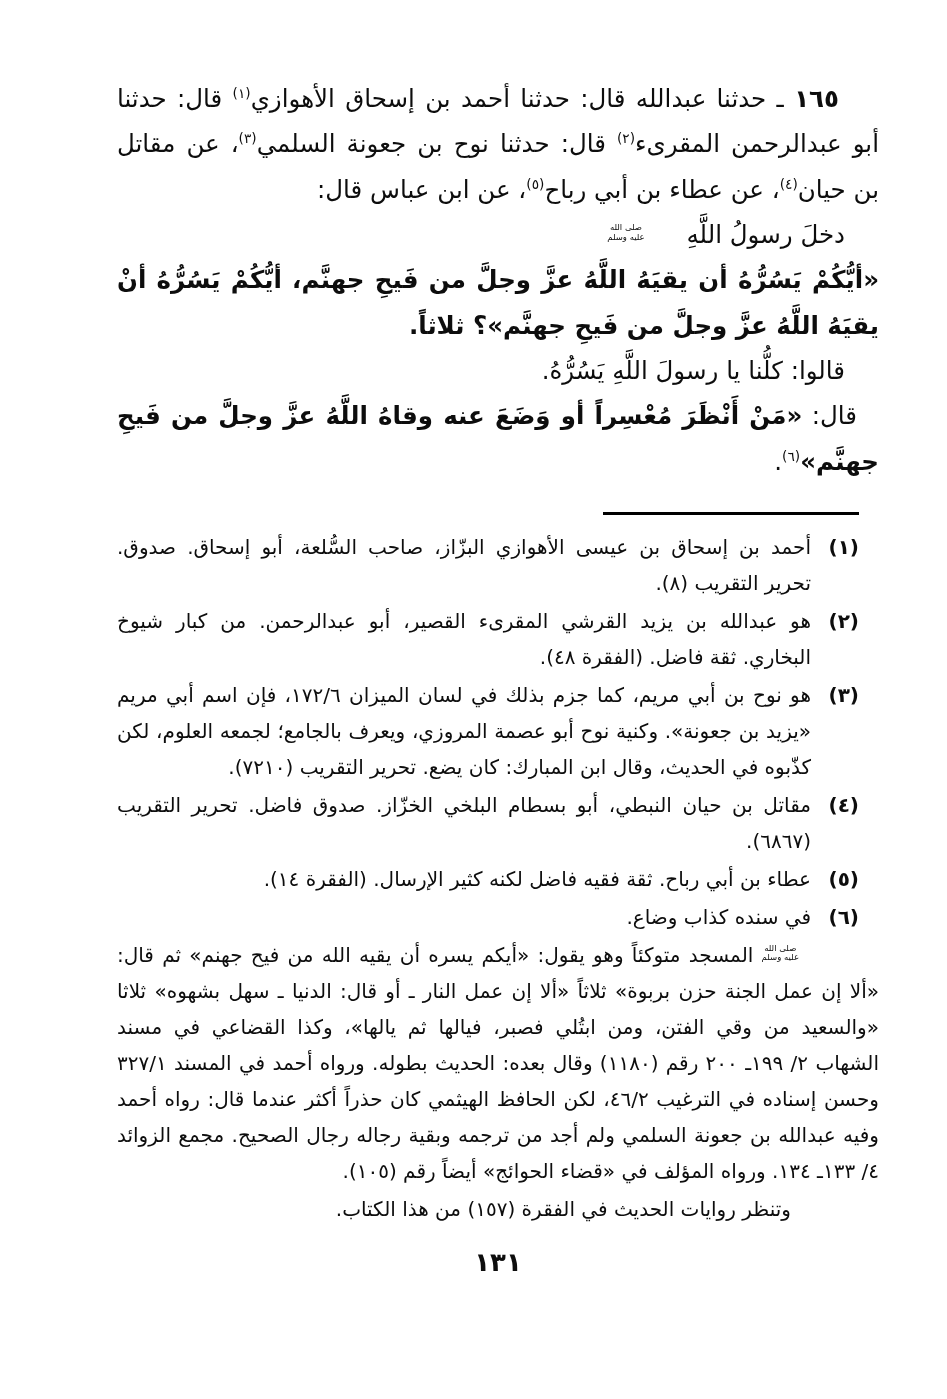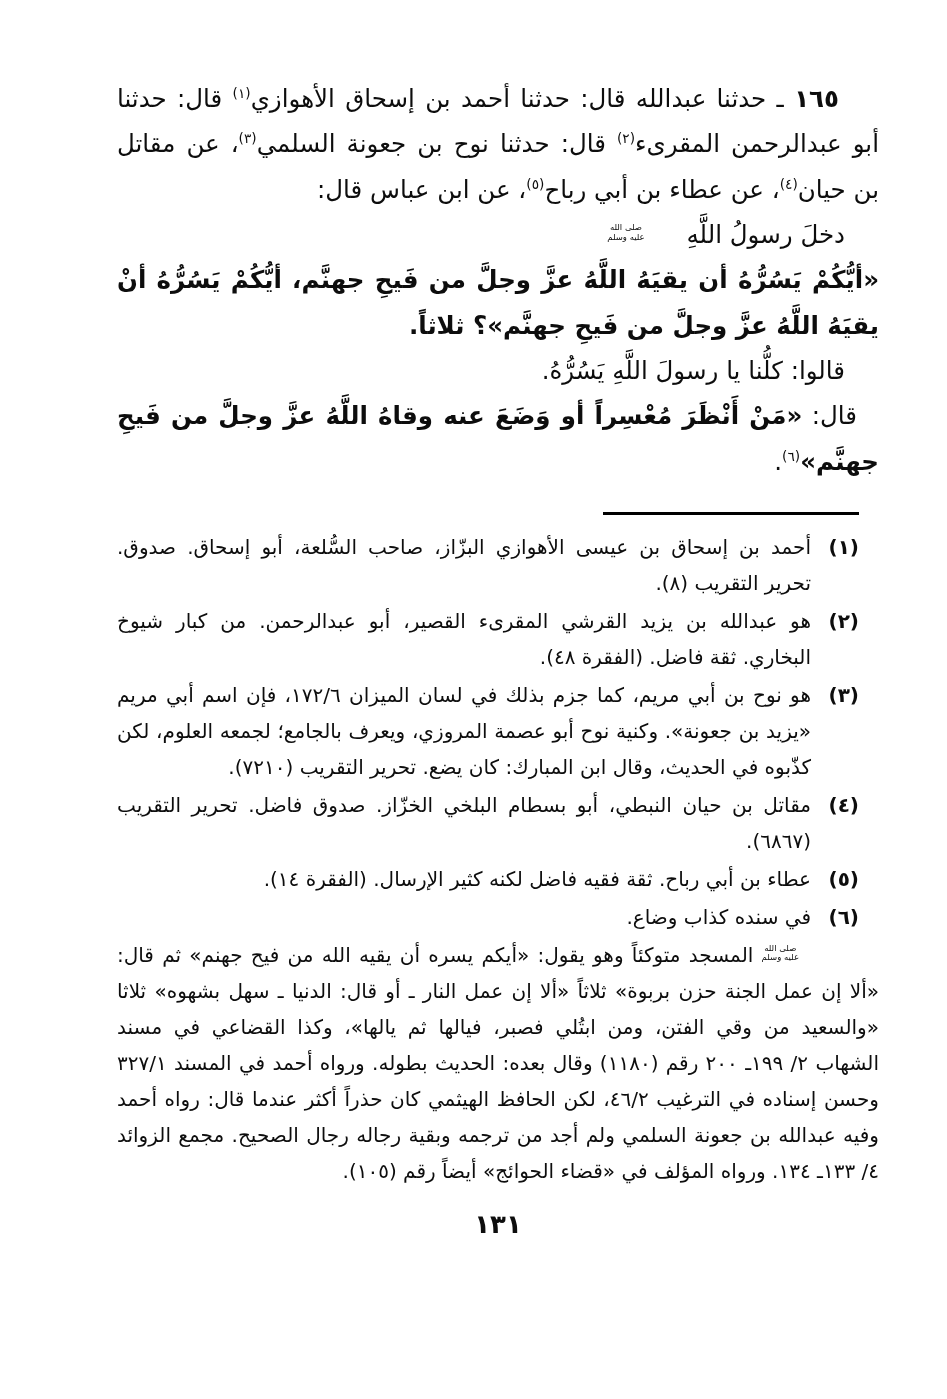--- a/index.html
+++ b/index.html
@@ -103,18 +103,19 @@
     <div class="fn">
       <span class="fn-marker">(٦)</span>
       <div class="fn-text">في سنده كذاب وضاع.</div>
     </div>
 
     <p class="fn-cont"><span class="saw">
           <span>صلى الله</span>
           <span>عليه وسلم</span>
         </span><span> المسجد متوكئاً وهو يقول: «أيكم يسره أن يقيه الله من فيح جهنم» ثم قال: «ألا إن عمل الجنة حزن بربوة» ثلاثاً «ألا إن عمل النار ـ أو قال: الدنيا ـ سهل بشهوه» ثلاثا «والسعيد من وقي الفتن، ومن ابتُلي فصبر، فيالها ثم يالها»، وكذا القضاعي في مسند الشهاب ٢/ ١٩٩ـ ٢٠٠ رقم (١١٨٠) وقال بعده: الحديث بطوله. ورواه أحمد في المسند ٣٢٧/١ وحسن إسناده في الترغيب ٤٦/٢، لكن الحافظ الهيثمي كان حذراً أكثر عندما قال: رواه أحمد وفيه عبدالله بن جعونة السلمي ولم أجد من ترجمه وبقية رجاله رجال الصحيح. مجمع الزوائد ٤/ ١٣٣ـ ١٣٤. ورواه المؤلف في «قضاء الحوائج» أيضاً رقم (١٠٥).</span></p>
 
+    <p class="fn-cont fn-last">وتنظر روايات الحديث في الفقرة (١٥٧) من هذا الكتاب.</p>
 
   </div>
 
   <div class="page-number">١٣١</div>
 
 </div>
 
 </body></html>

